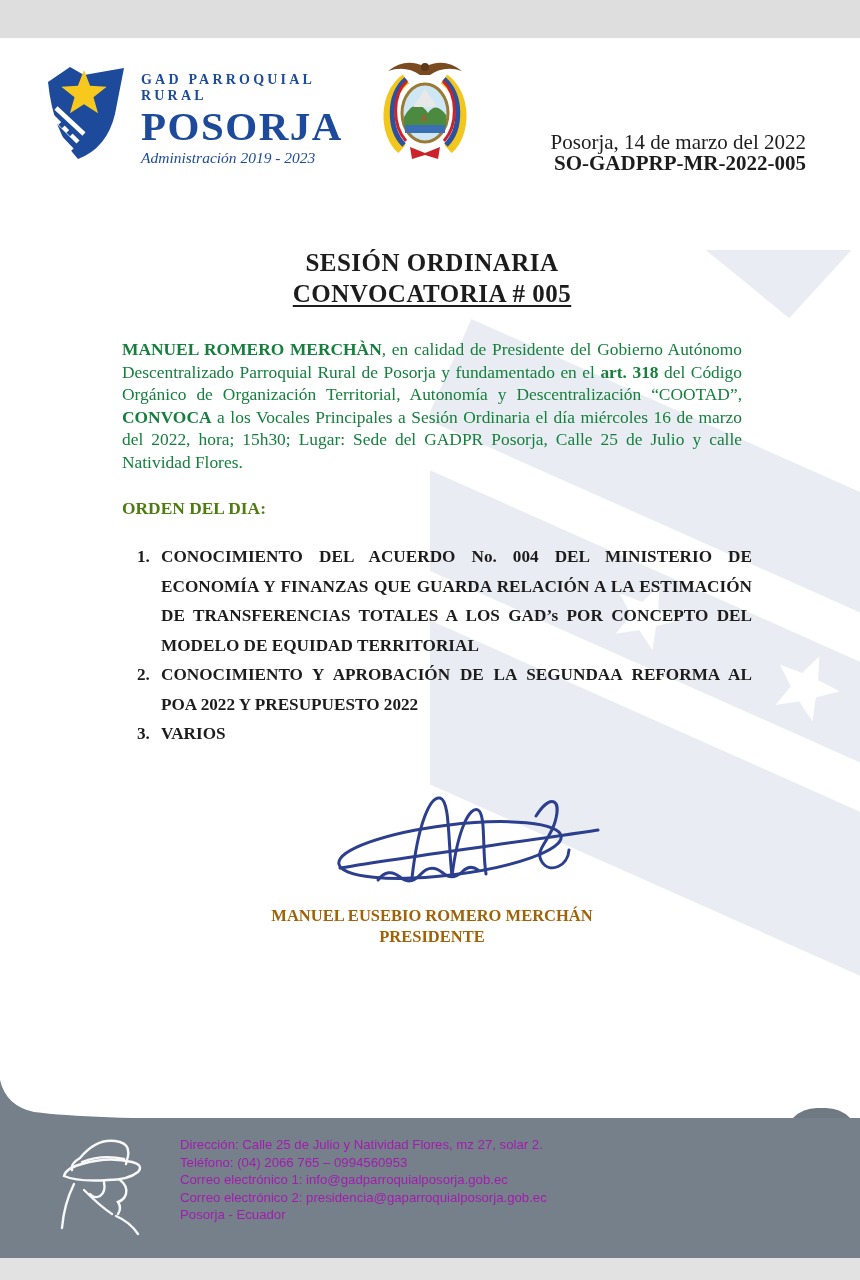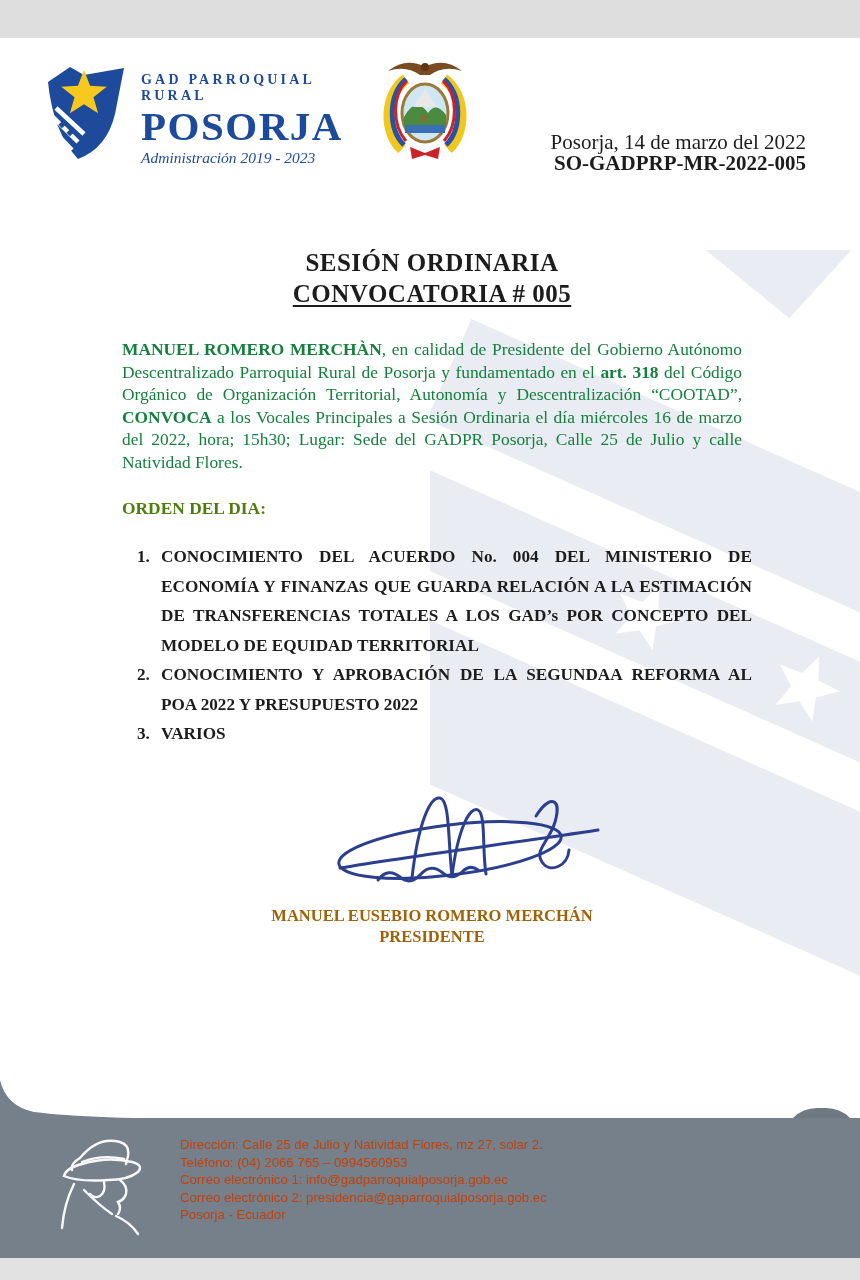--- a/index.html
+++ b/index.html
@@ -41,21 +41,21 @@
 
   
   .sigwrap{position:absolute;left:300px;top:790px;width:330px;height:100px;}
   .signer{position:absolute;left:122px;top:893px;width:620px;text-align:center;color:#a16207;font-weight:bold;font-size:16.5px;line-height:21px;margin-top:12px;}
 
   
   .footer-wedge{position:absolute;left:0;top:1078px;width:220px;height:42px;}
   .footer-band{position:absolute;left:0;top:1118px;width:860px;height:140px;background:#76808a;}
   .footer-tab{position:absolute;left:783px;top:1108px;width:77px;height:150px;background:#6f7982;border-radius:34px 34px 0 0;}
   .footer-icon{position:absolute;left:58px;top:1128px;}
-  .footer-lines{position:absolute;left:180px;top:1136px;width:560px;color:#c2410c;font-family:"Liberation Sans",sans-serif;font-size:13.2px;line-height:17.6px;}
+  .footer-lines{position:absolute;left:180px;top:1136px;width:560px;color:#a21caf;font-family:"Liberation Sans",sans-serif;font-size:13.2px;line-height:17.6px;}
   .green-dot{position:absolute;left:744px;top:1263px;width:102px;height:102px;border-radius:50%;background:#2ca35e;}
 </style>
 </head>
 <body>
 
 <div id="page">
 
   <div class="strip-top"></div>
 
   <div class="watermark">

